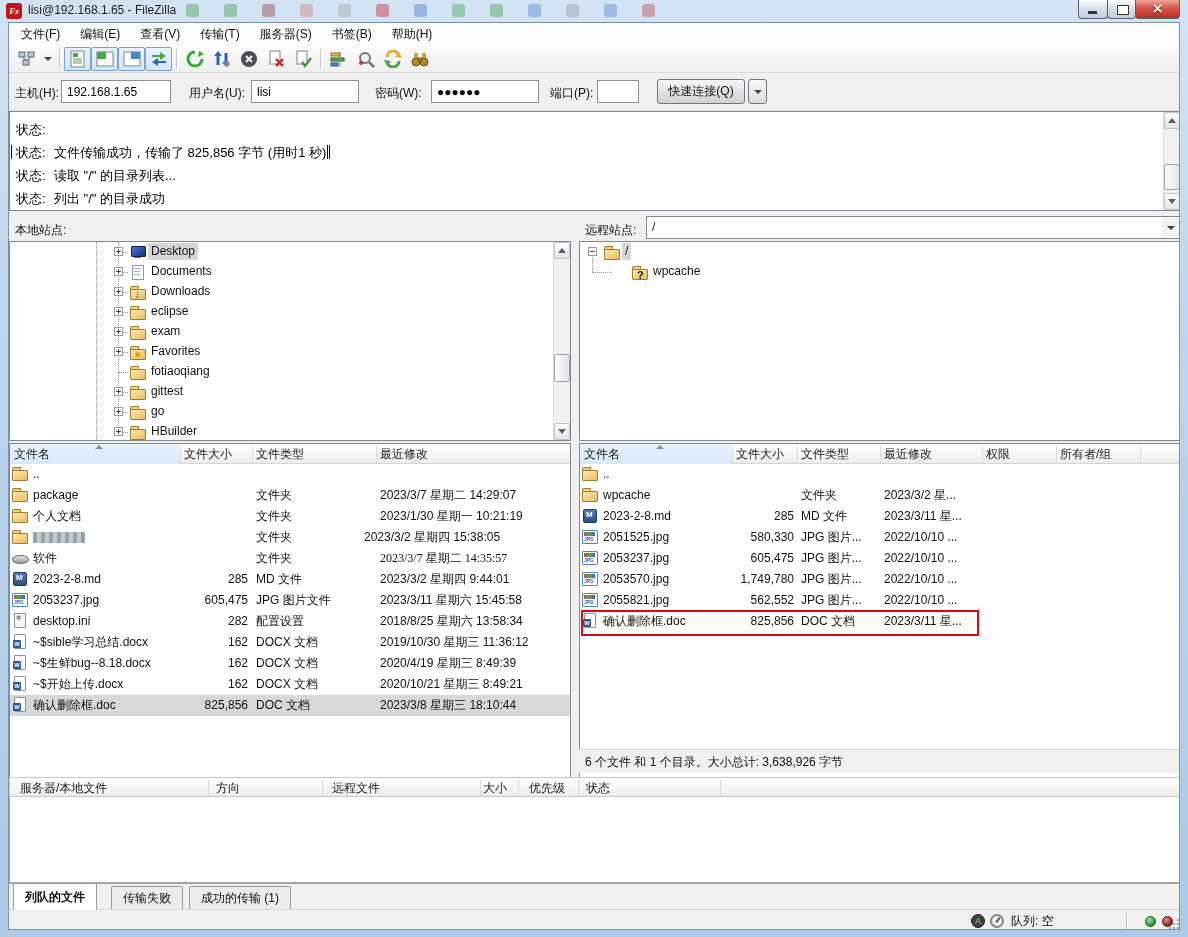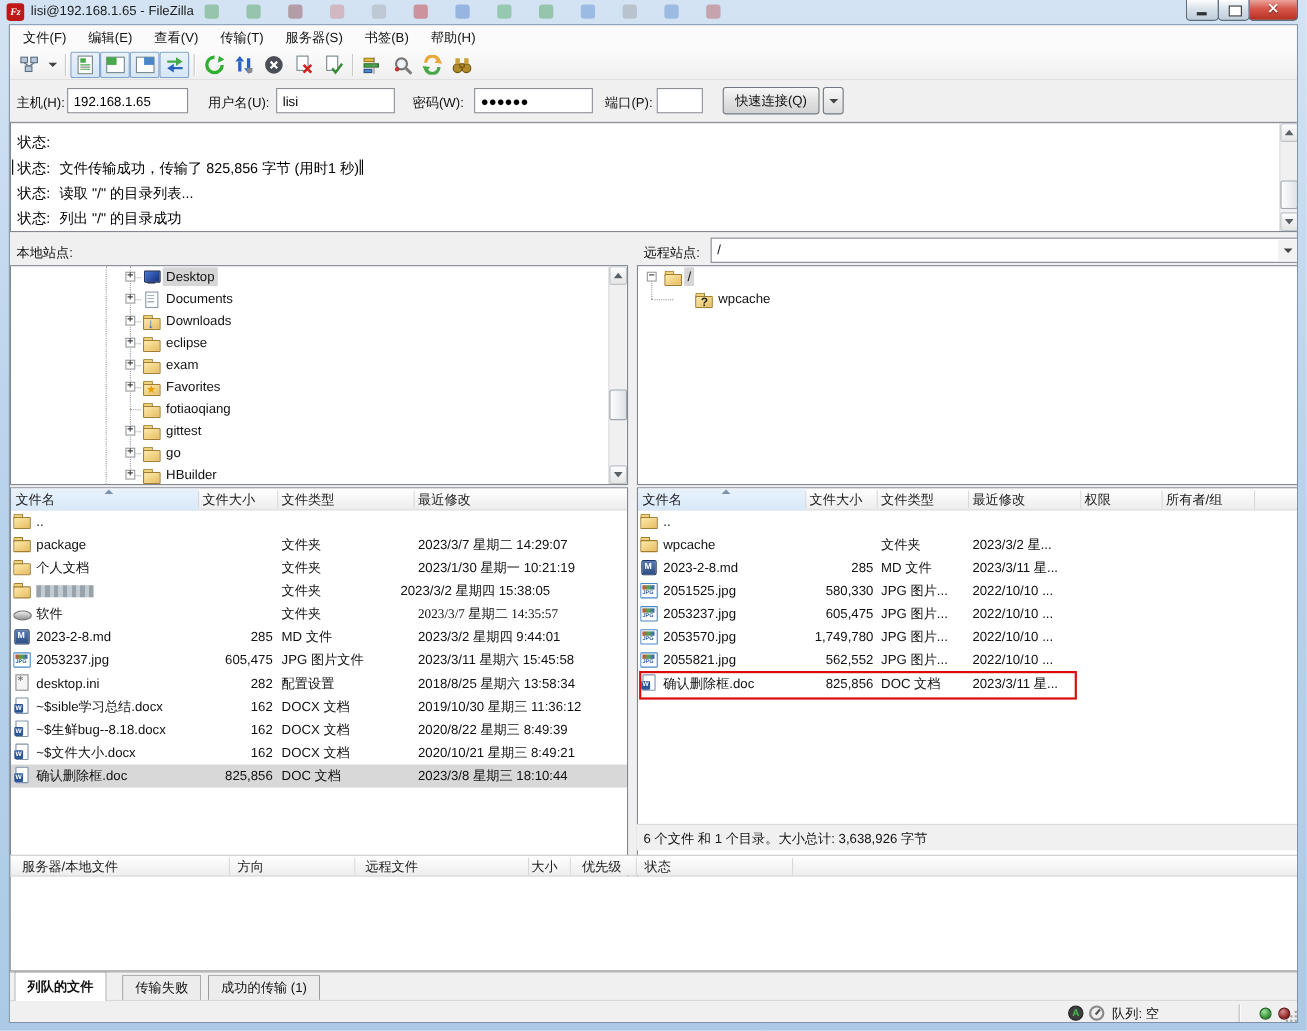--- a/index.html
+++ b/index.html
@@ -507,24 +507,24 @@
         <div class="frow" style="top: 188px;">
           <div class="fcell" style="left: 2px; width: 168px;"><span class="ic page"><i>W</i></span><span>~$sible学习总结.docx</span></div>
           <div class="fcell num" style="left: 170px; width: 68px;">162</div>
           <div class="fcell" style="left: 246px; width: 120px;">DOCX 文档</div>
           <div class="fcell" style="left: 370px; width: 188px;">2019/10/30 星期三 11:36:12</div>
         </div>
         <div class="frow" style="top: 209px;">
           <div class="fcell" style="left: 2px; width: 168px;"><span class="ic page"><i>W</i></span><span>~$生鲜bug--8.18.docx</span></div>
           <div class="fcell num" style="left: 170px; width: 68px;">162</div>
           <div class="fcell" style="left: 246px; width: 120px;">DOCX 文档</div>
-          <div class="fcell" style="left: 370px; width: 188px;">2020/8/22 星期三 8:49:39</div>
+          <div class="fcell" style="left: 370px; width: 188px;">2020/4/19 星期三 8:49:39</div>
         </div>
         <div class="frow" style="top: 230px;">
-          <div class="fcell" style="left: 2px; width: 168px;"><span class="ic page"><i>W</i></span><span>~$文件大小.docx</span></div>
+          <div class="fcell" style="left: 2px; width: 168px;"><span class="ic page"><i>W</i></span><span>~$开始上传.docx</span></div>
           <div class="fcell num" style="left: 170px; width: 68px;">162</div>
           <div class="fcell" style="left: 246px; width: 120px;">DOCX 文档</div>
           <div class="fcell" style="left: 370px; width: 188px;">2020/10/21 星期三 8:49:21</div>
         </div>
         <div class="frow sel" style="top: 251px;">
           <div class="fcell" style="left: 2px; width: 168px;"><span class="ic page"><i>W</i></span><span>确认删除框.doc</span></div>
           <div class="fcell num" style="left: 170px; width: 68px;">825,856</div>
           <div class="fcell" style="left: 246px; width: 120px;">DOC 文档</div>
           <div class="fcell" style="left: 370px; width: 188px;">2023/3/8 星期三 18:10:44</div>
         </div>

